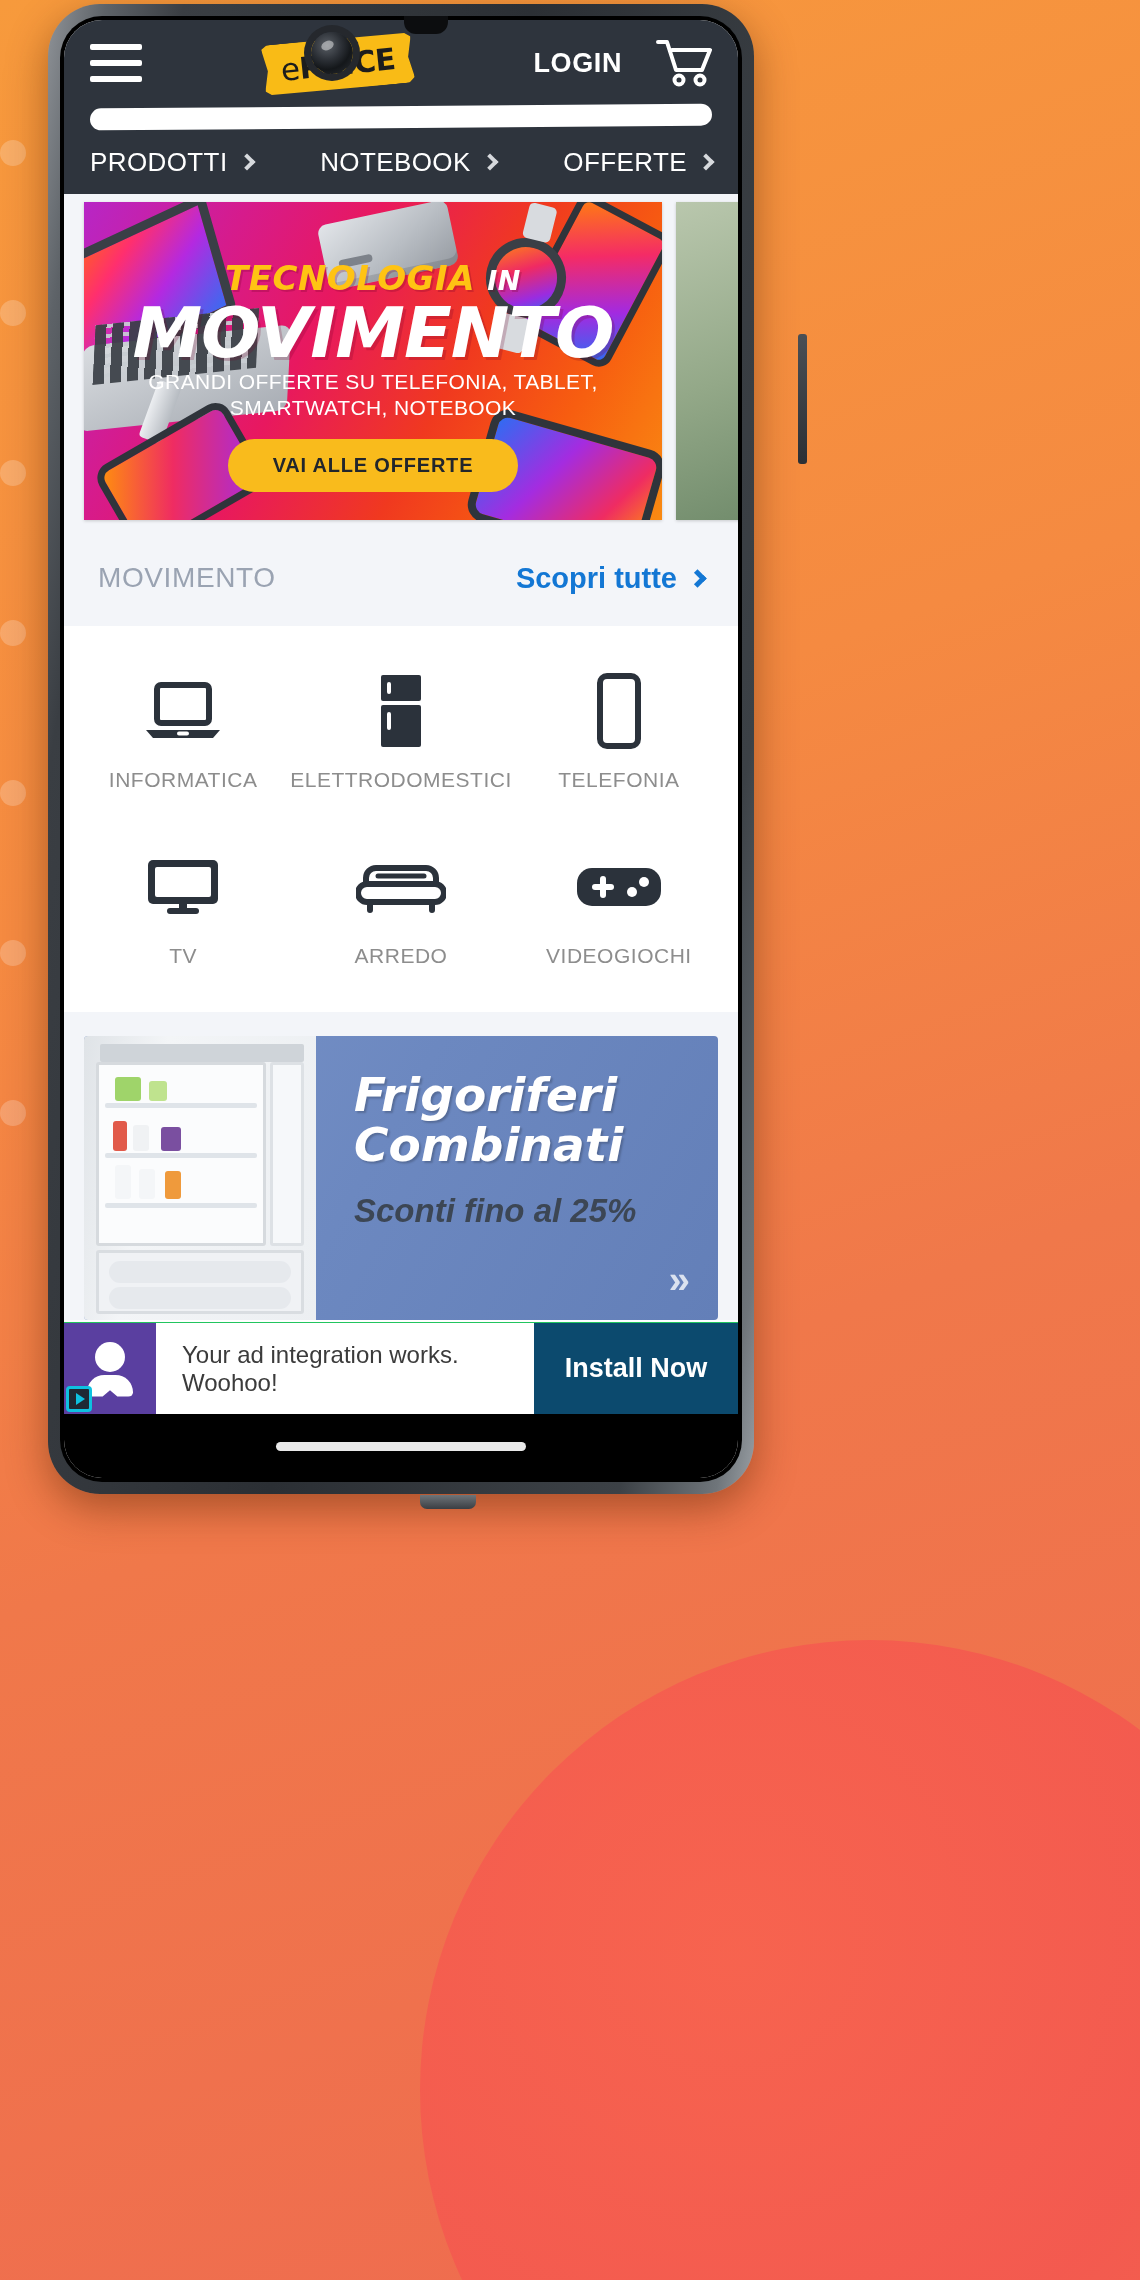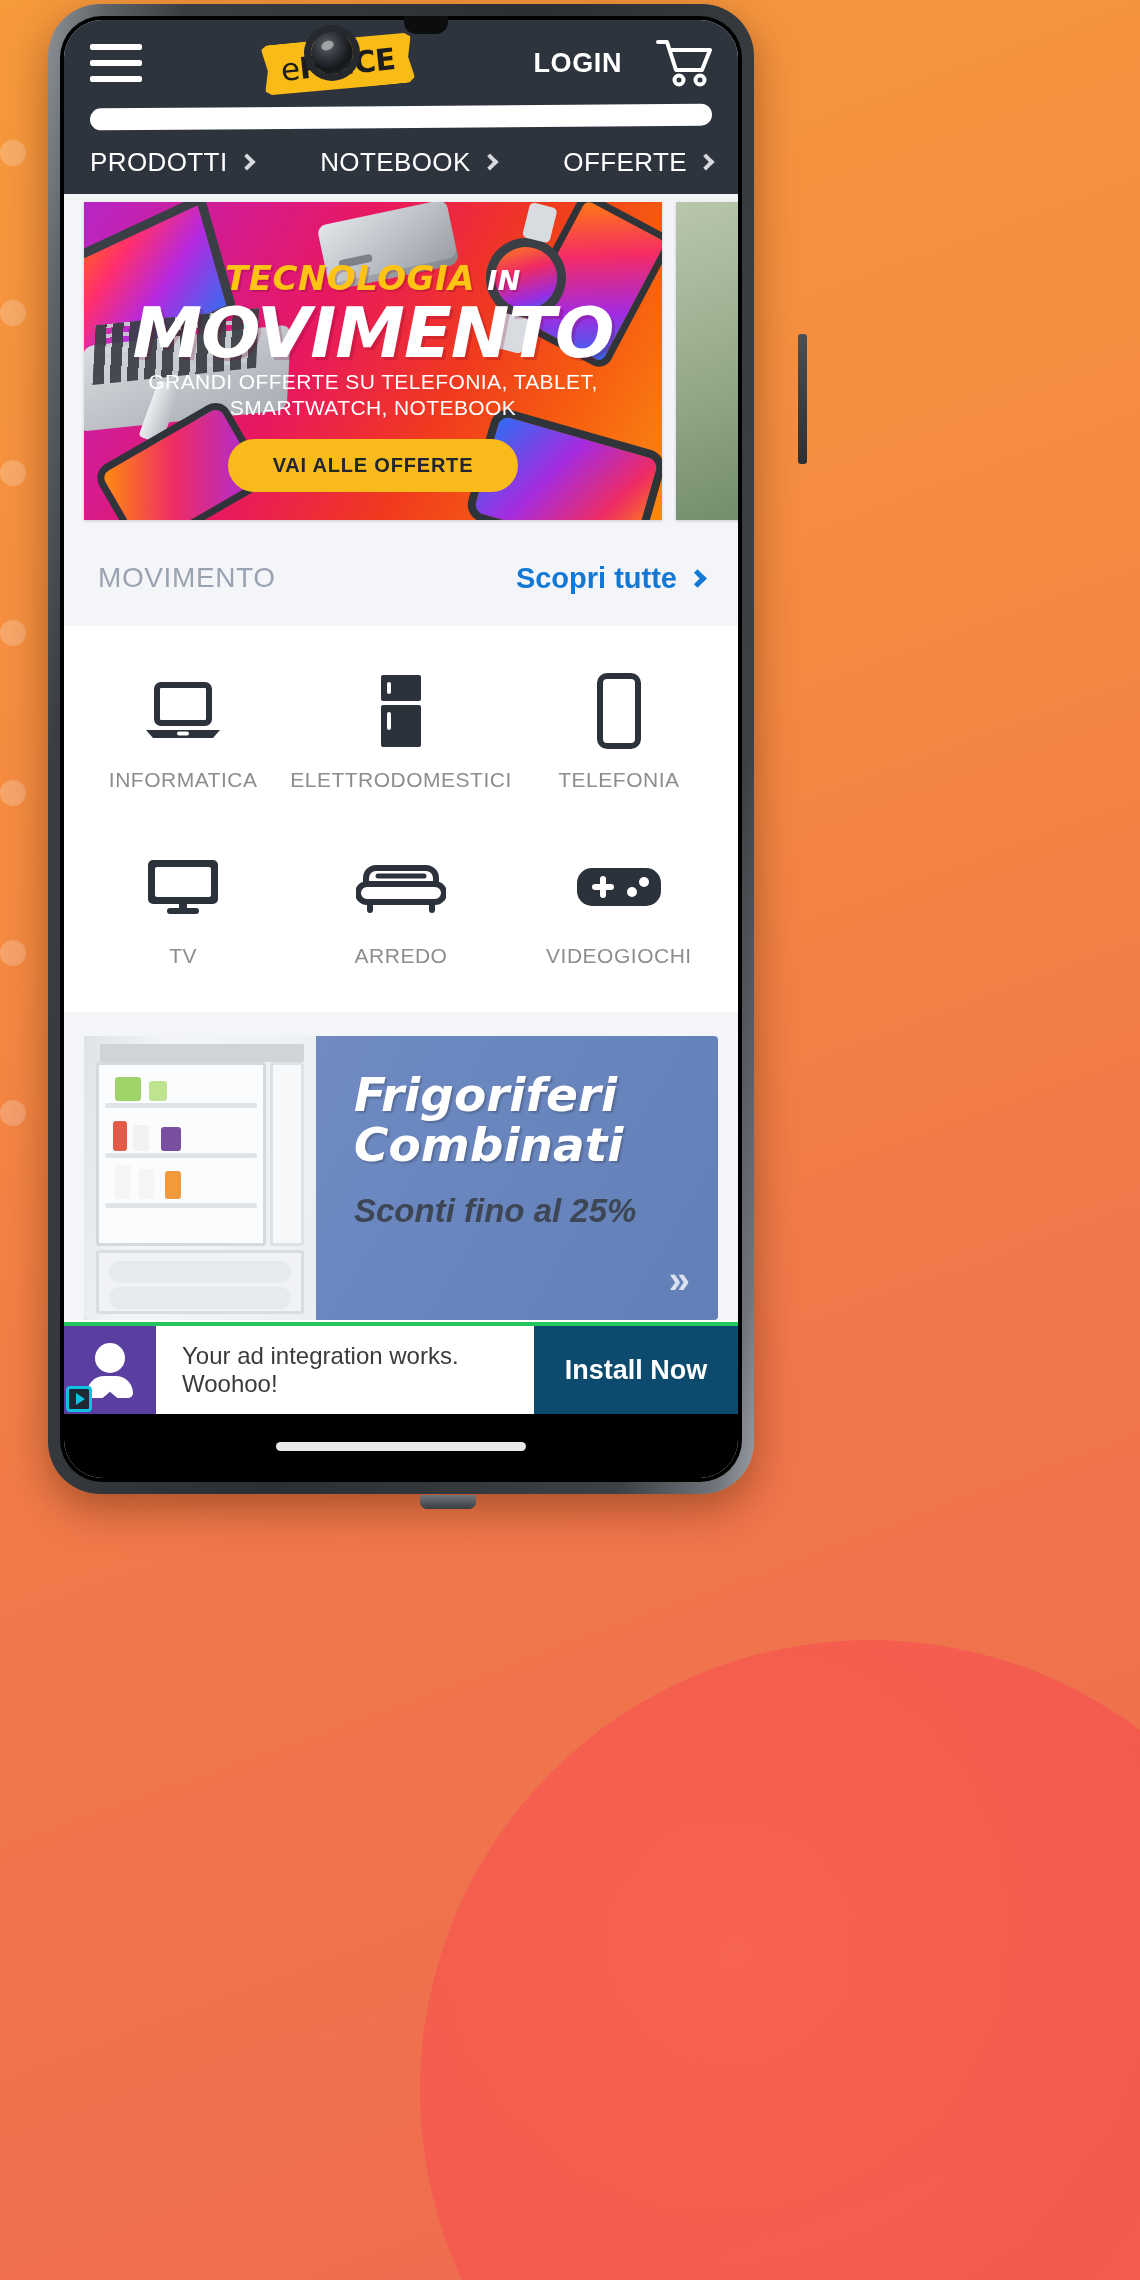--- a/index.html
+++ b/index.html
@@ -317,21 +317,21 @@
   .promo-arrows {
     position:absolute; right: 34px; bottom: 18px;
     color:#e8edf5; font-size: 38px; font-weight: 700; letter-spacing: -6px;
     opacity:.9; cursor:pointer;
   }
 
   
   .ad-bar {
     position: absolute; left: 0; right: 0; bottom: 64px;
     height: 92px; display: flex; background: #ffffff;
-    border-top: 4px solid #22c55e;
+    border-top: 1px solid #22c55e;
   }
   .ad-icon {
     position: relative; width: 92px; flex: 0 0 92px;
     background: #5a3fa0;
     display:flex; align-items:center; justify-content:center;
   }
   .ad-avatar { width: 54px; height: 54px; position: relative; }
   .ad-avatar .head { width: 30px; height: 30px; border-radius: 50%; background:#fff; margin: 0 auto; }
   .ad-avatar .body {
     width: 46px; height: 22px; margin: 3px auto 0 auto; background: #fff;

